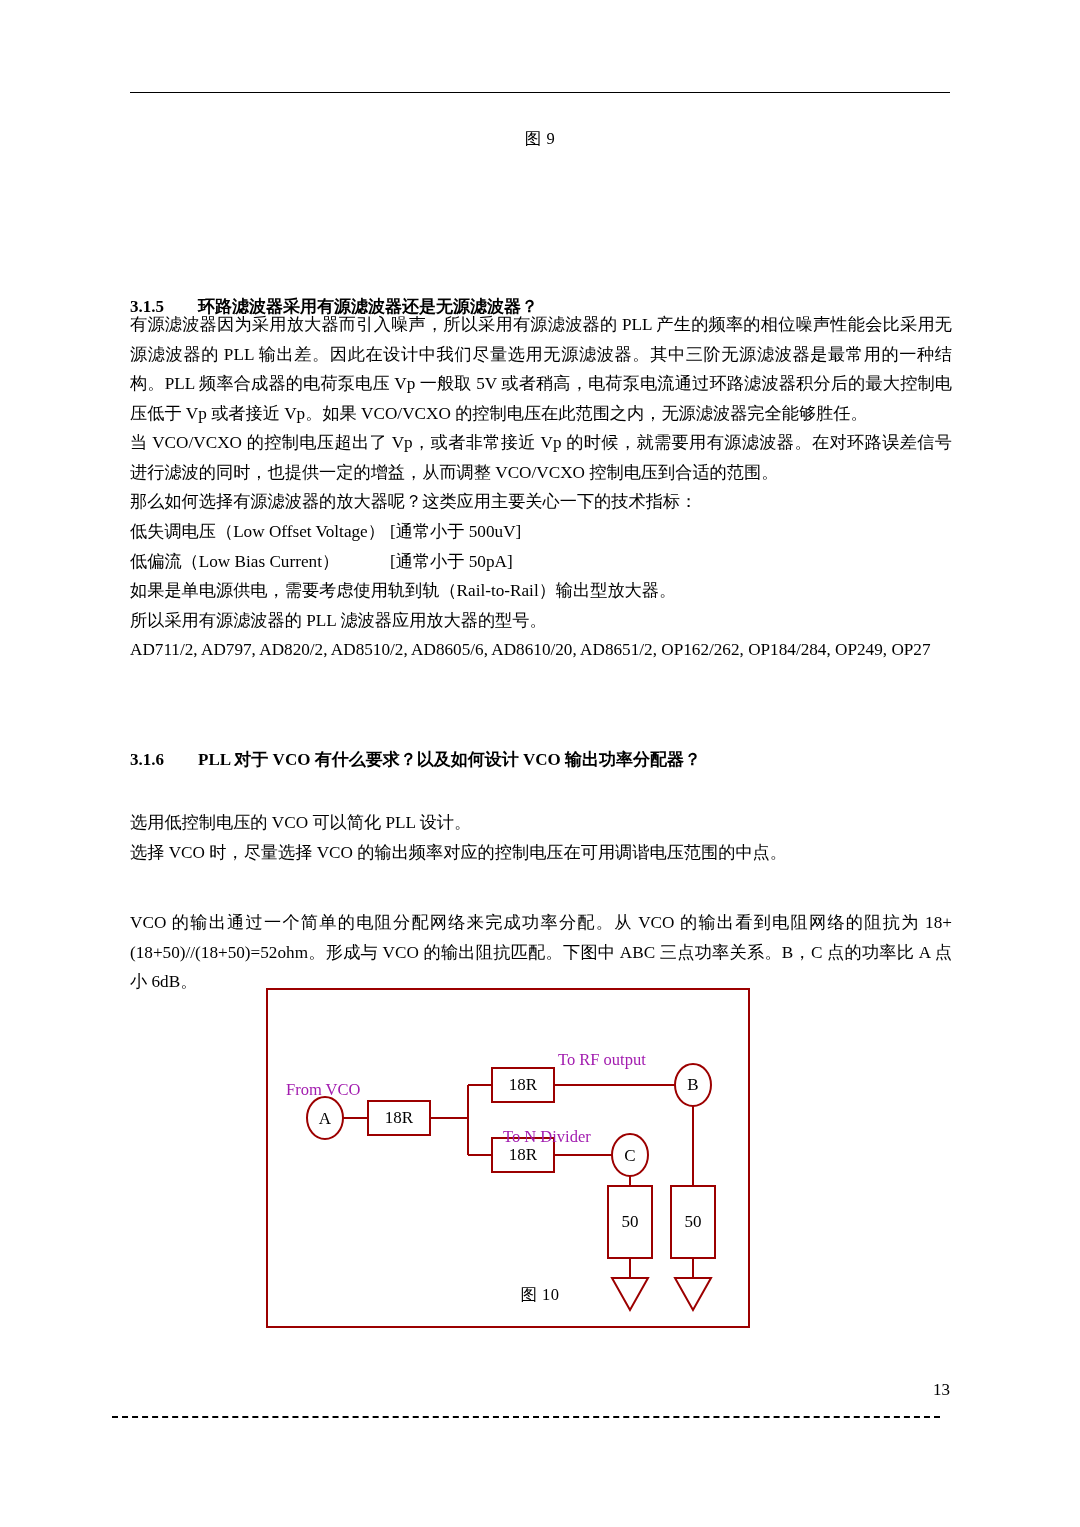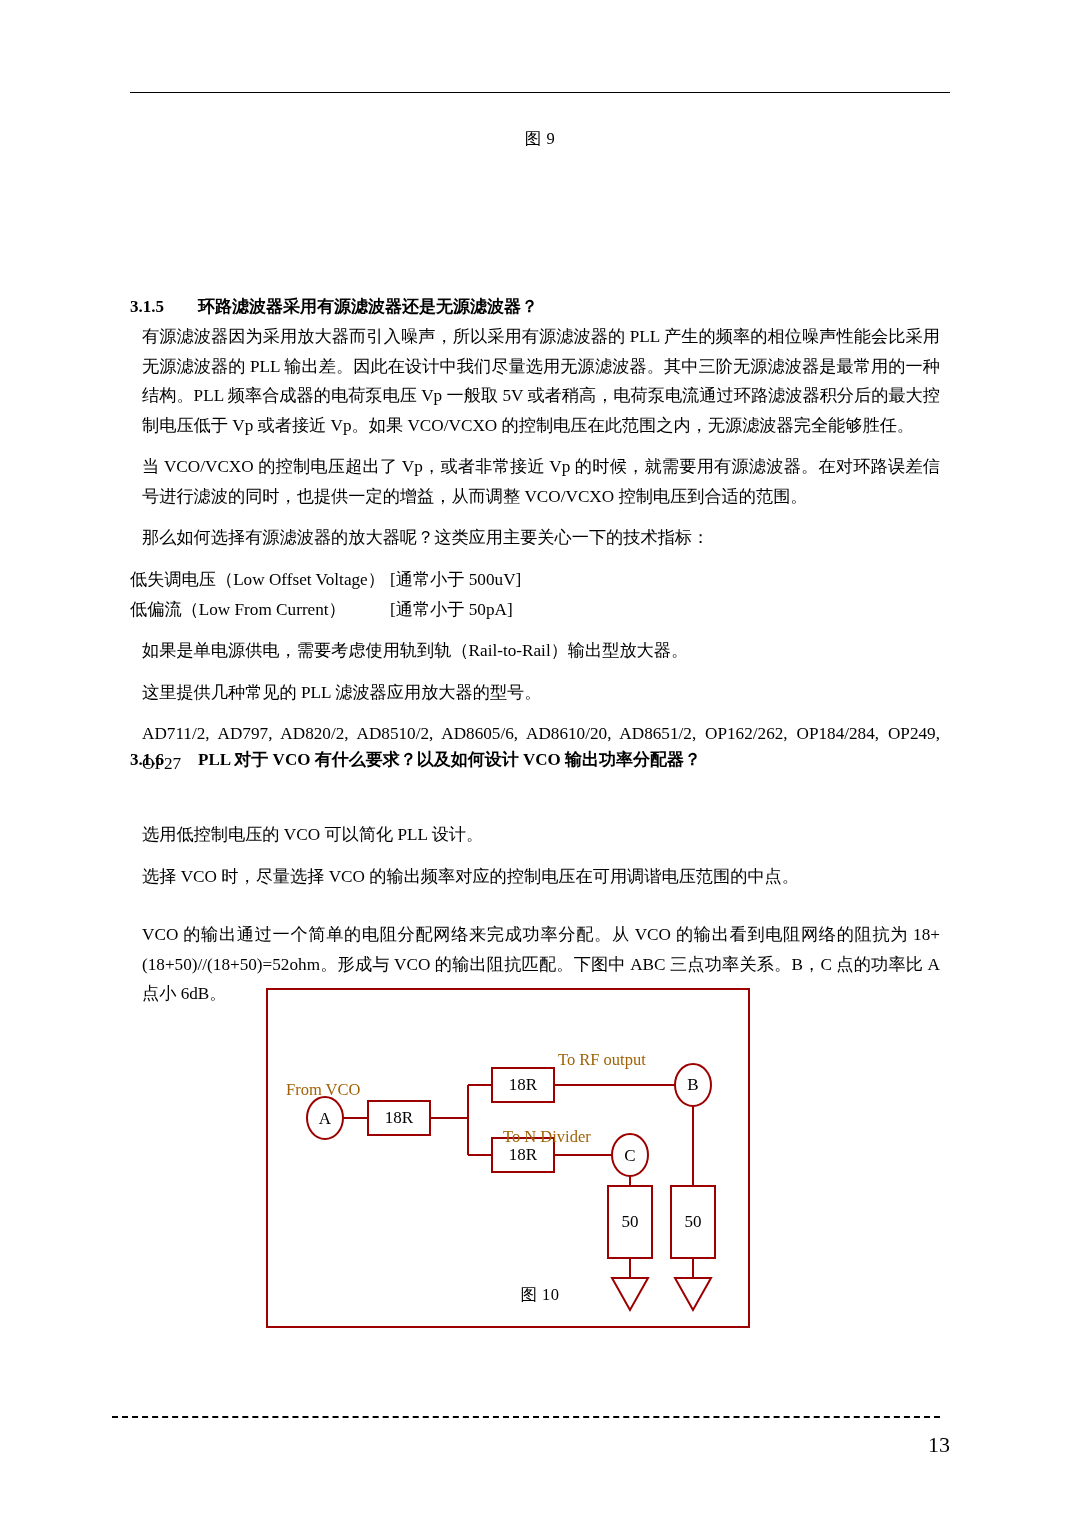--- a/index.html
+++ b/index.html
@@ -56,60 +56,60 @@
     left: 130px;
     width: 822px;
     font-size: 17.2px;
     line-height: 1.72;
     text-align: justify;
   }
   .b1 { top: 310px; }
   .b2 { top: 808px; }
   .b3 { top: 908px; }
 
-  .tight p { margin: 12px; }
+  .tight p { margin: 0; }
   .spec-line {
     display: flex;
   }
   .spec-line .lbl { width: 260px; }
 
   
   .diagram-wrap {
     position: absolute;
     left: 266px;
     top: 988px;
     width: 484px;
     height: 340px;
     border: 2px solid #9c0000;
     box-sizing: border-box;
   }
   .diagram-wrap svg { display: block; }
   .dlabel {
     position: absolute;
     font-family: "Liberation Serif", serif;
     font-size: 16.5px;
-    color: #a16207;
+    color: #a21caf;
     white-space: nowrap;
   }
   .from-vco { left: 18px; top: 90px; text-align: center; }
   .to-rf { left: 290px; top: 60px; }
   .to-n { left: 235px; top: 137px; }
 
   .footer-dash {
     position: absolute;
     left: 112px;
     top: 1416px;
     width: 828px;
     border-top: 2px dashed #000;
   }
   .page-num {
     position: absolute;
     right: 130px;
-    top: 1432px;
-    font-size: 22px;
+    top: 1380px;
+    font-size: 17px;
   }
 </style>
 </head>
 <body>
 
 <div class="page">
 
   <div class="header-rule"></div>
 
   <div class="fig-caption fig9">图 9</div>
@@ -120,25 +120,25 @@
 
   <div class="body-block b1 tight">
     <p>有源滤波器因为采用放大器而引入噪声，所以采用有源滤波器的 PLL 产生的频率的相位噪声性能会比采用无源滤波器的 PLL 输出差。因此在设计中我们尽量选用无源滤波器。其中三阶无源滤波器是最常用的一种结构。PLL 频率合成器的电荷泵电压 Vp 一般取 5V 或者稍高，电荷泵电流通过环路滤波器积分后的最大控制电压低于 Vp 或者接近 Vp。如果 VCO/VCXO 的控制电压在此范围之内，无源滤波器完全能够胜任。</p>
     <p>当 VCO/VCXO 的控制电压超出了 Vp，或者非常接近 Vp 的时候，就需要用有源滤波器。在对环路误差信号进行滤波的同时，也提供一定的增益，从而调整 VCO/VCXO 控制电压到合适的范围。</p>
     <p>那么如何选择有源滤波器的放大器呢？这类应用主要关心一下的技术指标：</p>
     <div class="spec-line">
       <span class="lbl">低失调电压（Low Offset Voltage）</span>
       <span>[通常小于 500uV]</span>
     </div>
     <div class="spec-line">
-      <span class="lbl">低偏流（Low From Current）</span>
+      <span class="lbl">低偏流（Low Bias Current）</span>
       <span>[通常小于 50pA]</span>
     </div>
     <p>如果是单电源供电，需要考虑使用轨到轨（Rail-to-Rail）输出型放大器。</p>
-    <p>这里提供几种常见的 PLL 滤波器应用放大器的型号。</p>
+    <p>所以采用有源滤波器的 PLL 滤波器应用放大器的型号。</p>
     <p>AD711/2, AD797, AD820/2, AD8510/2, AD8605/6, AD8610/20, AD8651/2, OP162/262, OP184/284, OP249, OP27</p>
   </div>
 
   <div class="heading h316">
     <span class="num">3.1.6</span><span>PLL 对于 VCO 有什么要求？以及如何设计 VCO 输出功率分配器？</span>
   </div>
 
   <div class="body-block b2 tight">
     <p>选用低控制电压的 VCO 可以简化 PLL 设计。</p>
     <p>选择 VCO 时，尽量选择 VCO 的输出频率对应的控制电压在可用调谐电压范围的中点。</p>

